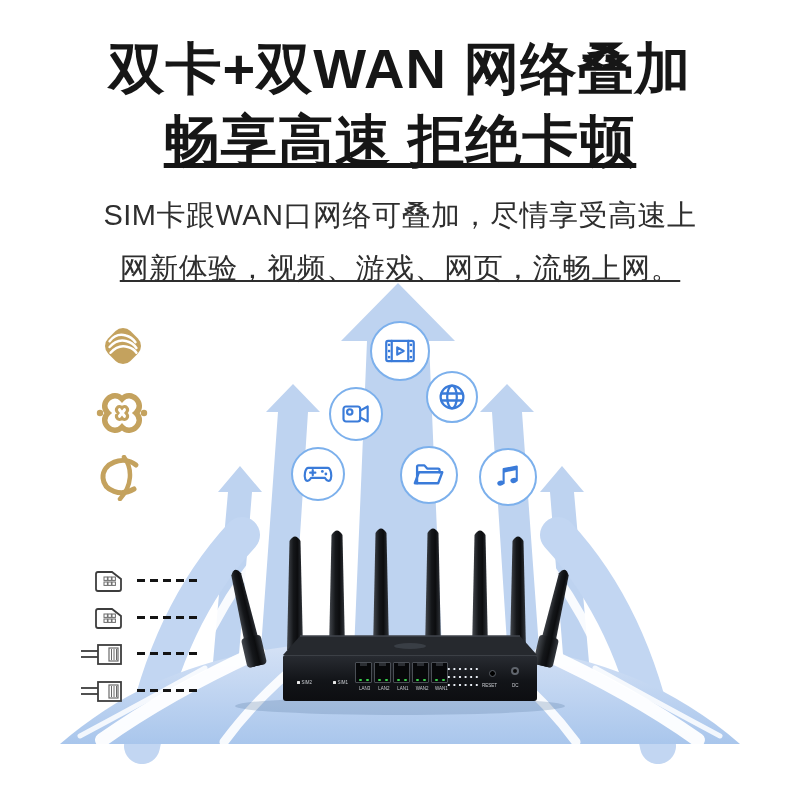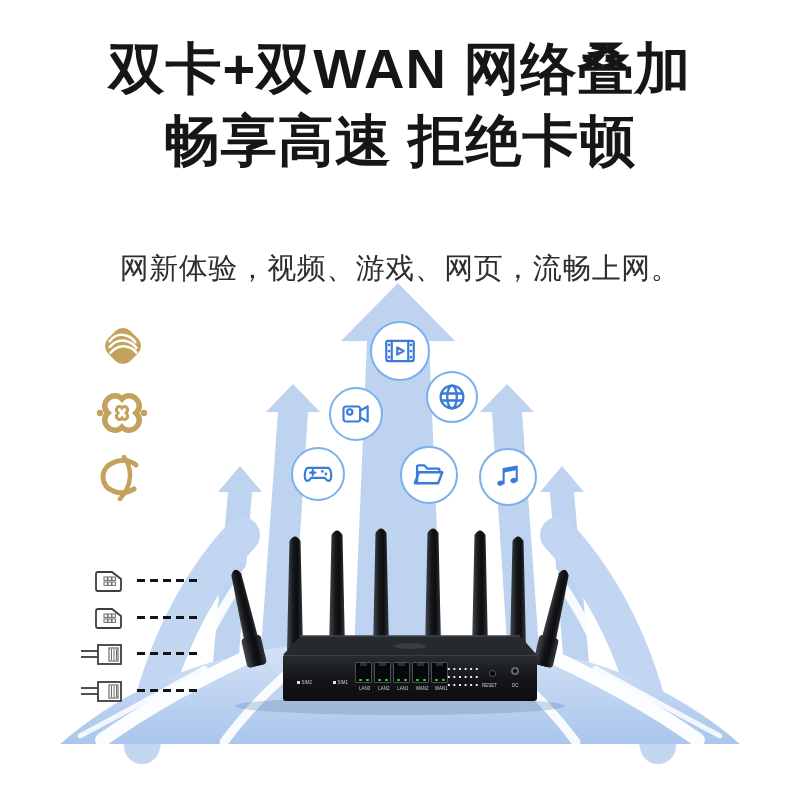--- a/index.html
+++ b/index.html
@@ -4,25 +4,25 @@
 <style>
   html,body{margin:0;padding:0;background:#ffffff;}
   body{width:800px;height:800px;overflow:hidden;position:relative;
        font-family:"Liberation Sans","DejaVu Sans",sans-serif;}
   .stage{position:absolute;inset:0;width:800px;height:800px;}
 
   
   .title-line{position:absolute;left:0;width:800px;text-align:center;
               font-weight:900;color:#161616;font-size:56px;letter-spacing:1px;}
   .title-1{top:32px;}
-  .title-2{top:104px;}
+  .title-2{top:104px;text-decoration:underline;}
   .subtitle-line{position:absolute;left:0;width:800px;text-align:center;
                  color:#2e2e2e;font-size:29px;letter-spacing:.5px;}
   .subtitle-1{top:196px;}
-  .subtitle-2{top:249px;}
+  .subtitle-2{top:249px;text-decoration:underline;}
   .footnote{position:absolute;left:68px;top:752px;font-size:16.5px;color:#4b4b4b;
             letter-spacing:.3px;}
 
   
   .bg-svg{position:absolute;left:0;top:0;z-index:0;}
 
   
   .carrier{position:absolute;z-index:3;}
   .carrier-mobile{left:100px;top:323px;}
   .carrier-unicom{left:94px;top:390px;}
@@ -124,20 +124,21 @@
       </g>
     </g>
 
     <path d="M300,636 L520,636 L537,655 L283,655 Z" fill="#26292e"></path>
     <path d="M300,636 L520,636" stroke="#41454c" stroke-width="1.5" fill="none"></path>
     <ellipse cx="410" cy="646" rx="16" ry="3" fill="#3f444b" opacity="0.8"></ellipse>
   </svg>
 
   <div class="title-line title-1">双卡+双WAN 网络叠加</div>
   <div class="title-line title-2">畅享高速 拒绝卡顿</div>
+  <div class="subtitle-line subtitle-1">SIM卡跟WAN口网络可叠加，尽情享受高速上</div>
   <div class="subtitle-line subtitle-2">网新体验，视频、游戏、网页，流畅上网。</div>
 
   <svg class="carrier carrier-mobile" width="46" height="46" viewBox="0 0 48 48">
     <g transform="translate(24,24)">
       <rect x="-16.5" y="-16.5" width="33" height="33" rx="11" transform="rotate(45)" fill="#c4a25e"></rect>
     </g>
     <g fill="none" stroke="#ffffff" stroke-width="2.6" stroke-linecap="round">
       <path d="M10,19 Q17,10 27,13 Q33,14.5 37,20"></path>
       <path d="M10,25 Q18,16 28,19 Q34,20.5 38,26"></path>
       <path d="M11,31 Q19,22 29,25 Q35,26.5 38,31"></path>

